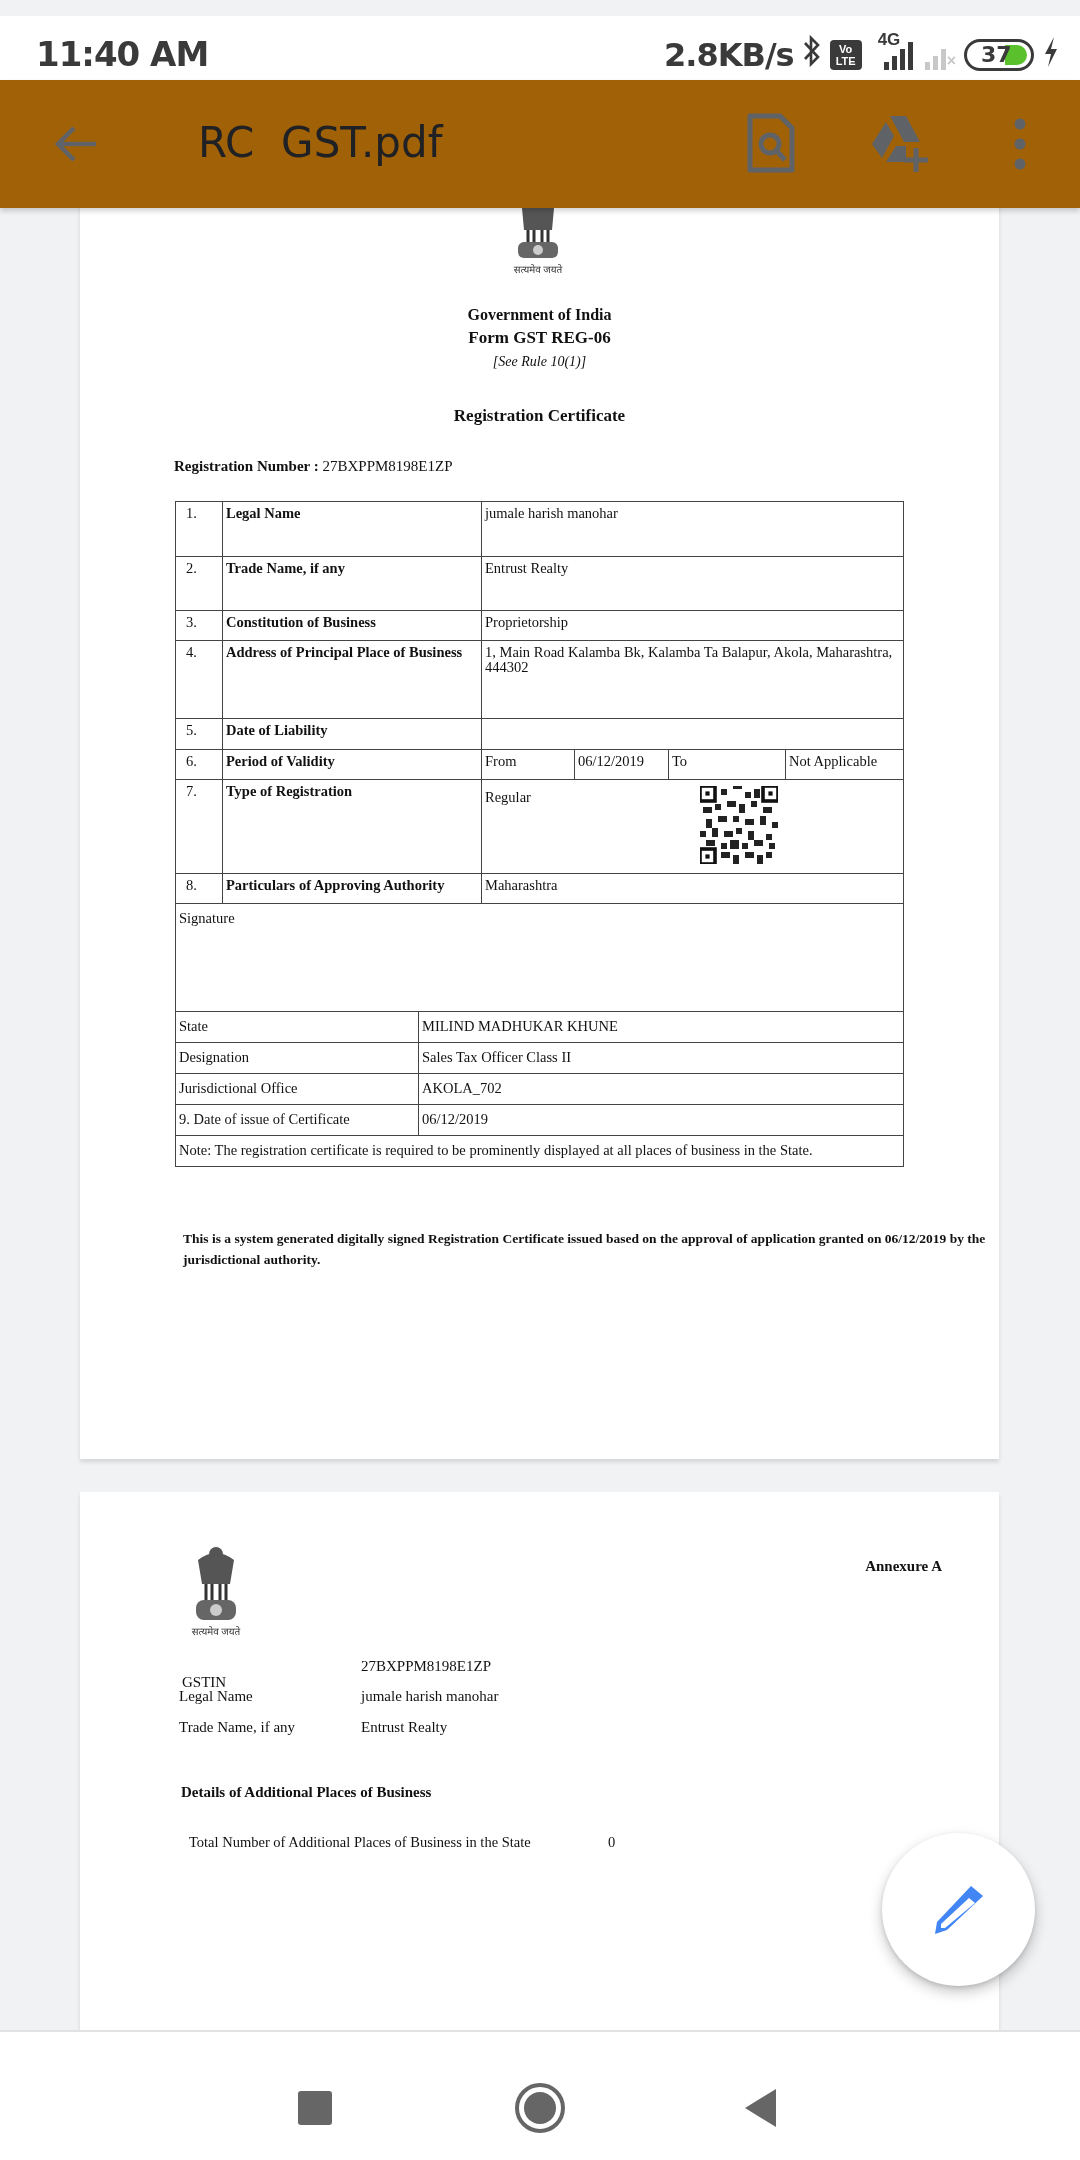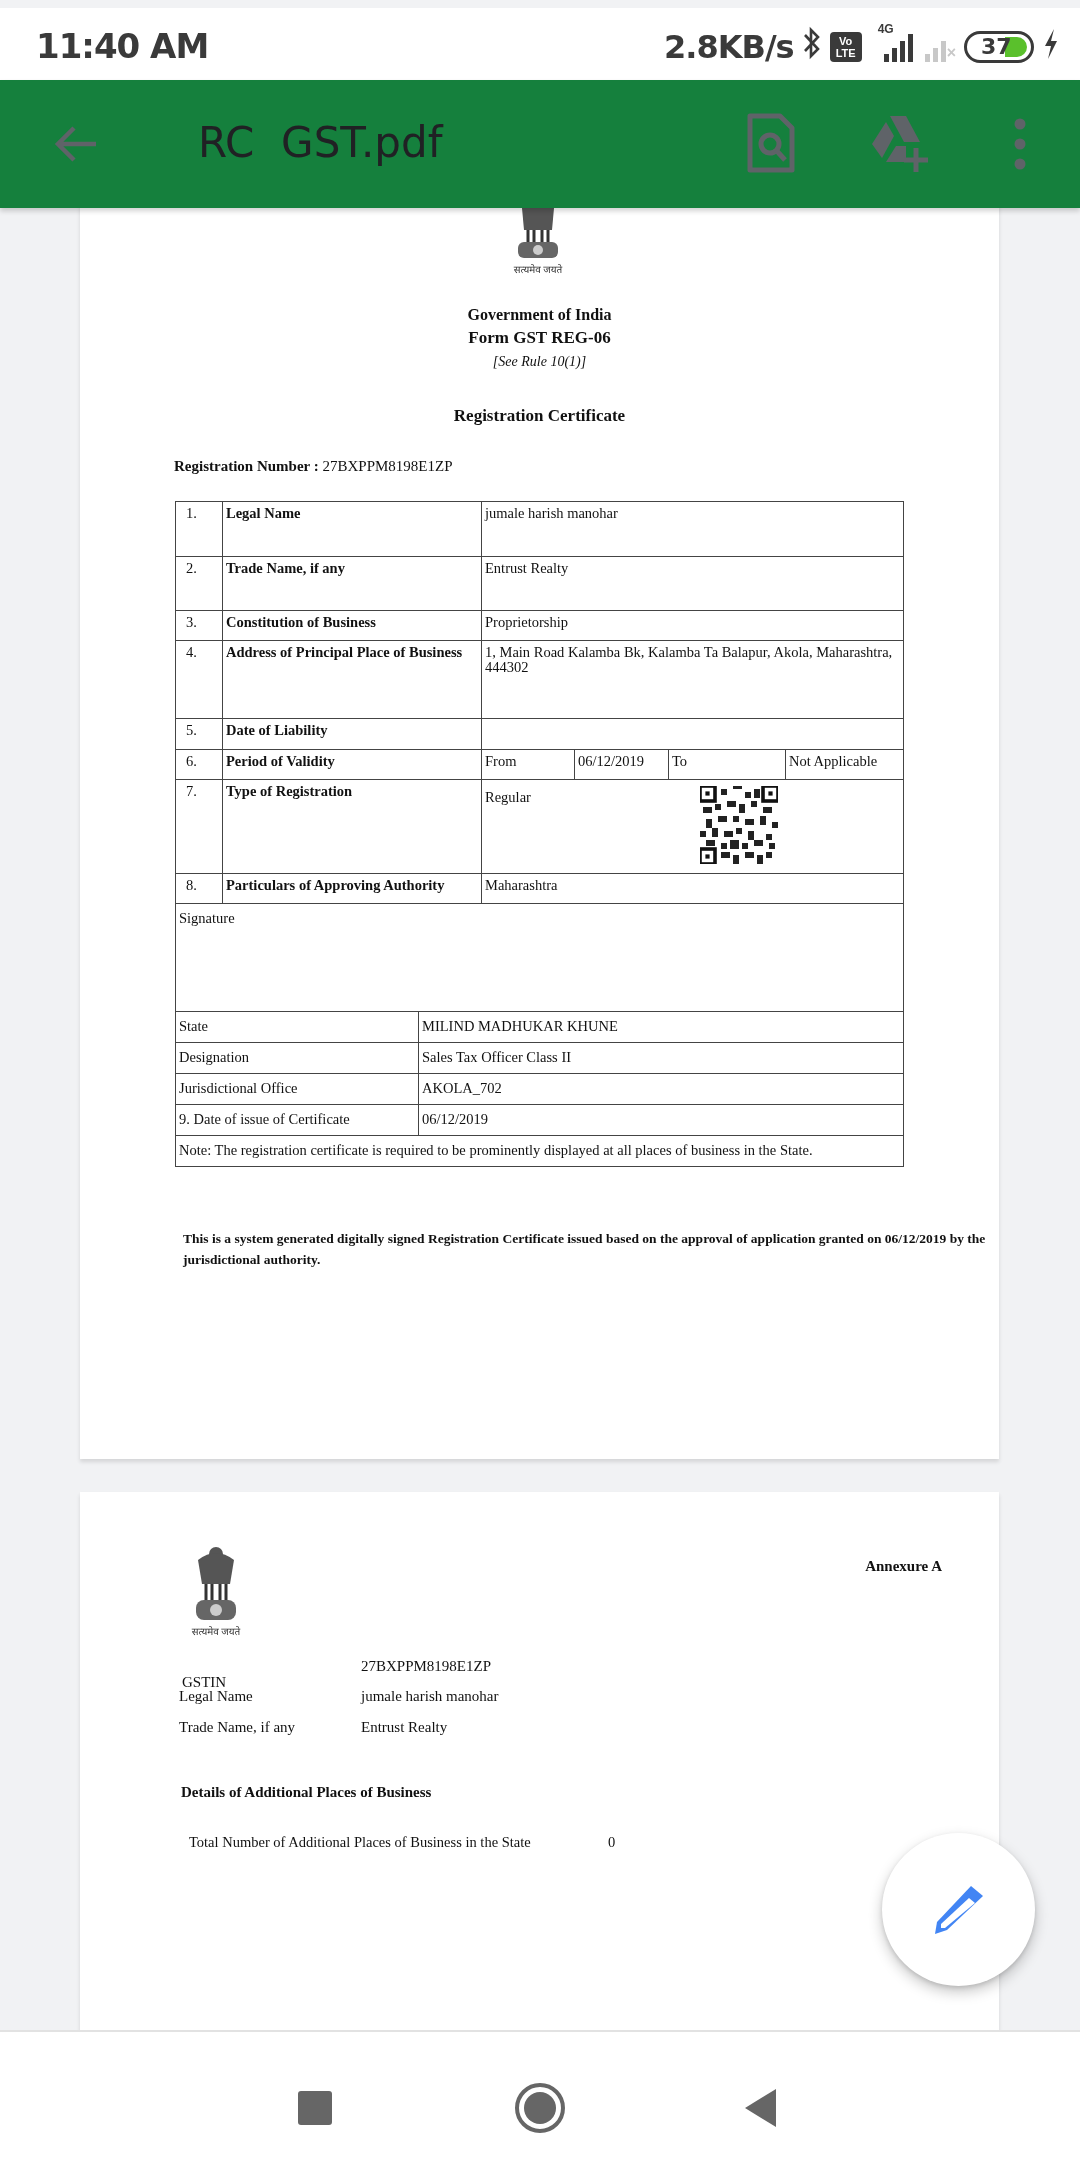--- a/index.html
+++ b/index.html
@@ -1,37 +1,37 @@
 <!DOCTYPE html>
 <html><head>
 <meta charset="utf-8">
 <style>
   * { box-sizing: border-box; margin: 0; padding: 0; }
   html, body { width: 1080px; height: 2160px; overflow: hidden; background: #f1f2f4; }
   body { position: relative; font-family: "Liberation Sans", sans-serif; }
 
   
-  .statusbar { position: absolute; left: 0; top: 8px; width: 1080px; height: 80px; background: #fff; }
+  .statusbar { position: absolute; left: 0; top: 16px; width: 1080px; height: 80px; background: #fff; }
   .sb-time { position: absolute; left: 36px; top: 18px; font-size: 34px; font-weight: bold; color: #3a3a3a; font-family: "DejaVu Sans", sans-serif; letter-spacing: -1px; }
   .sb-right { position: absolute; right: 20px; top: 16px; height: 46px; display: flex; align-items: center; gap: 8px; color: #3a3a3a; }
   .sb-speed { font-family: "DejaVu Sans", sans-serif; font-weight: bold; font-size: 32px; letter-spacing: -1px; }
   .sb-bt { font-size: 32px; font-weight: bold; }
   .sb-volte { width: 32px; height: 30px; background: #3a3a3a; color: #fff; border-radius: 4px; font-size: 11px; font-weight: bold; line-height: 12px; text-align: center; padding-top: 3px; }
   .sb-signal { display: flex; align-items: flex-end; gap: 3px; height: 30px; position: relative; padding-left: 14px; }
   .sb-signal .bar { width: 5px; background: #3a3a3a; }
   .sb-signal.off .bar { background: #c8c8c8; }
-  .sb-4g { position: absolute; left: 8px; top: -10px; font-size: 12px; font-weight: bold; }
+  .sb-4g { position: absolute; left: 8px; top: -10px; font-size: 17px; font-weight: bold; }
   .sb-x { color: #c8c8c8; font-size: 16px; font-weight: bold; margin-left: -2px; }
   .sb-battery { width: 70px; height: 32px; border: 3px solid #3a3a3a; border-radius: 16px; position: relative; overflow: hidden; }
   .sb-battery-fill { position: absolute; right: 4px; top: 3px; width: 22px; height: 20px; background: #5ac02c; border-radius: 0 10px 10px 0; }
   .sb-battery-label { position: absolute; left: 14px; top: 0px; font-size: 22px; font-weight: bold; color: #3a3a3a; font-family: "DejaVu Sans", sans-serif; }
   .sb-bolt { font-size: 30px; }
 
   
-  .appbar { position: absolute; left: 0; top: 80px; width: 1080px; height: 128px; background: #15803d; box-shadow: 0 3px 5px rgba(0,0,0,0.18); z-index: 5; }
+  .appbar { position: absolute; left: 0; top: 80px; width: 1080px; height: 128px; background: #a16207; box-shadow: 0 3px 5px rgba(0,0,0,0.18); z-index: 5; }
   .ab-back { position: absolute; left: 48px; top: 36px; width: 56px; height: 56px; }
   .ab-title { position: absolute; left: 198px; top: 38px; font-size: 42px; color: #202124; font-family: "DejaVu Sans", sans-serif; white-space: pre; }
   .ab-icon { position: absolute; top: 32px; width: 64px; height: 64px; }
   .ab-find { left: 740px; }
   .ab-drive { left: 868px; }
   .ab-more { left: 1000px; width: 40px; }
 
   
   .page { position: absolute; left: 80px; width: 919px; background: #fff; box-shadow: 0 3px 4px rgba(0,0,0,0.12); }
   .page1 { top: 140px; height: 1319px; }

